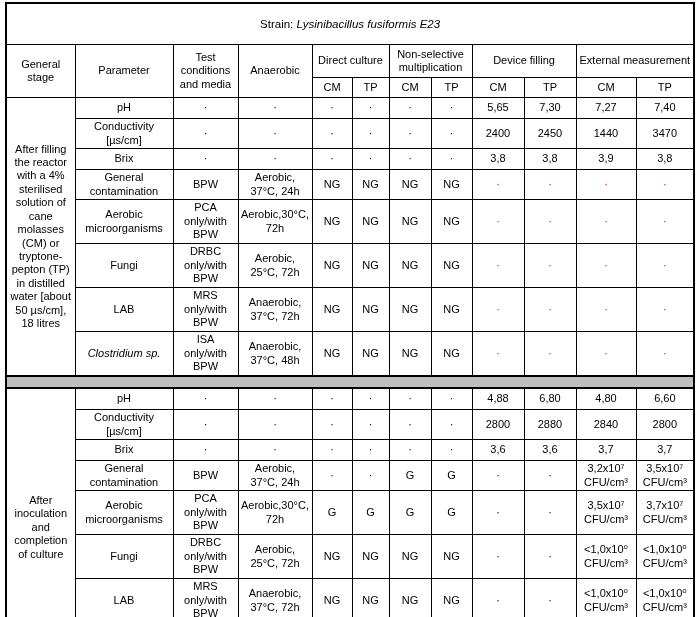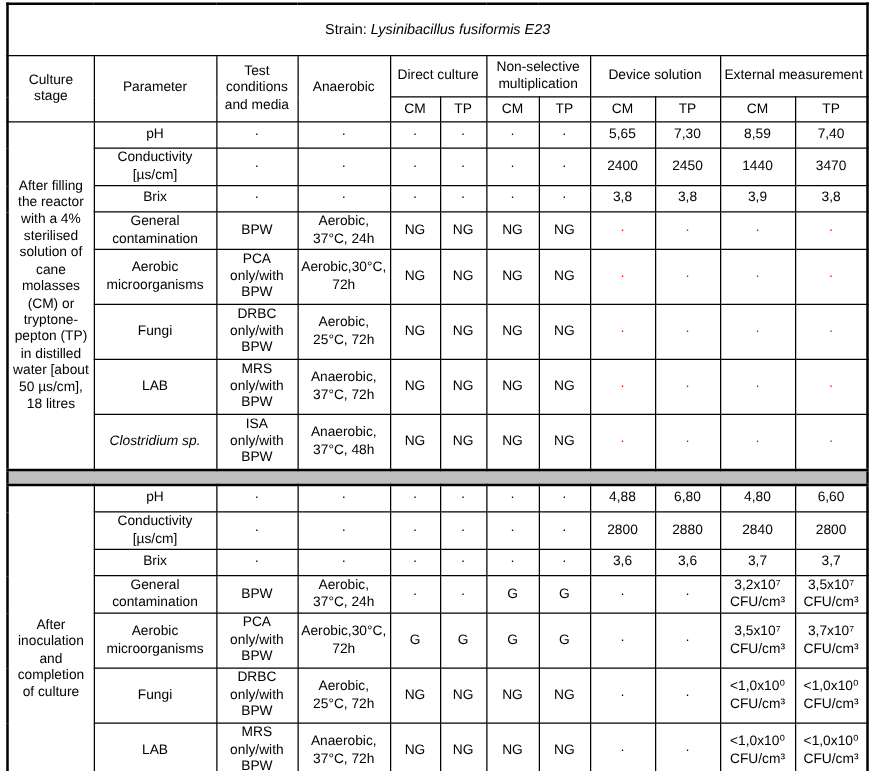--- a/index.html
+++ b/index.html
@@ -63,27 +63,27 @@
     <col style="width:52px">
       <col style="width:52px">
       <col style="width:60px">
       <col style="width:58px">
   </colgroup>
   <thead>
     <tr class="title-row">
       <td colspan="12"><span>Strain: </span><span class="it">Lysinibacillus fusiformis E23</span></td>
     </tr>
     <tr class="group-row">
-      <td rowspan="2">Culture stage</td>
+      <td rowspan="2">General stage</td>
       <td rowspan="2">Parameter</td>
       <td rowspan="2">Test conditions and media</td>
       <td rowspan="2">Anaerobic</td>
       <td colspan="2">Direct culture</td>
       <td colspan="2">Non-selective multiplication</td>
-      <td colspan="2">Device solution</td>
+      <td colspan="2">Device filling</td>
       <td colspan="2">External measurement</td>
     </tr>
     <tr class="sub-row">
       <td>CM</td>
       <td>TP</td>
       <td>CM</td>
       <td>TP</td>
       <td>CM</td>
       <td>TP</td>
       <td>CM</td>
@@ -95,21 +95,21 @@
         <td class="stage" rowspan="8">After filling the reactor with a 4% sterilised solution of cane molasses (CM) or tryptone-pepton (TP) in distilled water [about 50 µs/cm], 18 litres</td>
         <td>pH</td>
         <td>·</td>
         <td>·</td>
         <td>·</td>
         <td>·</td>
         <td>·</td>
         <td>·</td>
         <td>5,65</td>
         <td>7,30</td>
-        <td>8,59</td>
+        <td>7,27</td>
         <td>7,40</td>
       </tr>
       <tr class="h27">
         <td>Conductivity [µs/cm]</td>
         <td>·</td>
         <td>·</td>
         <td>·</td>
         <td>·</td>
         <td>·</td>
         <td>·</td>

